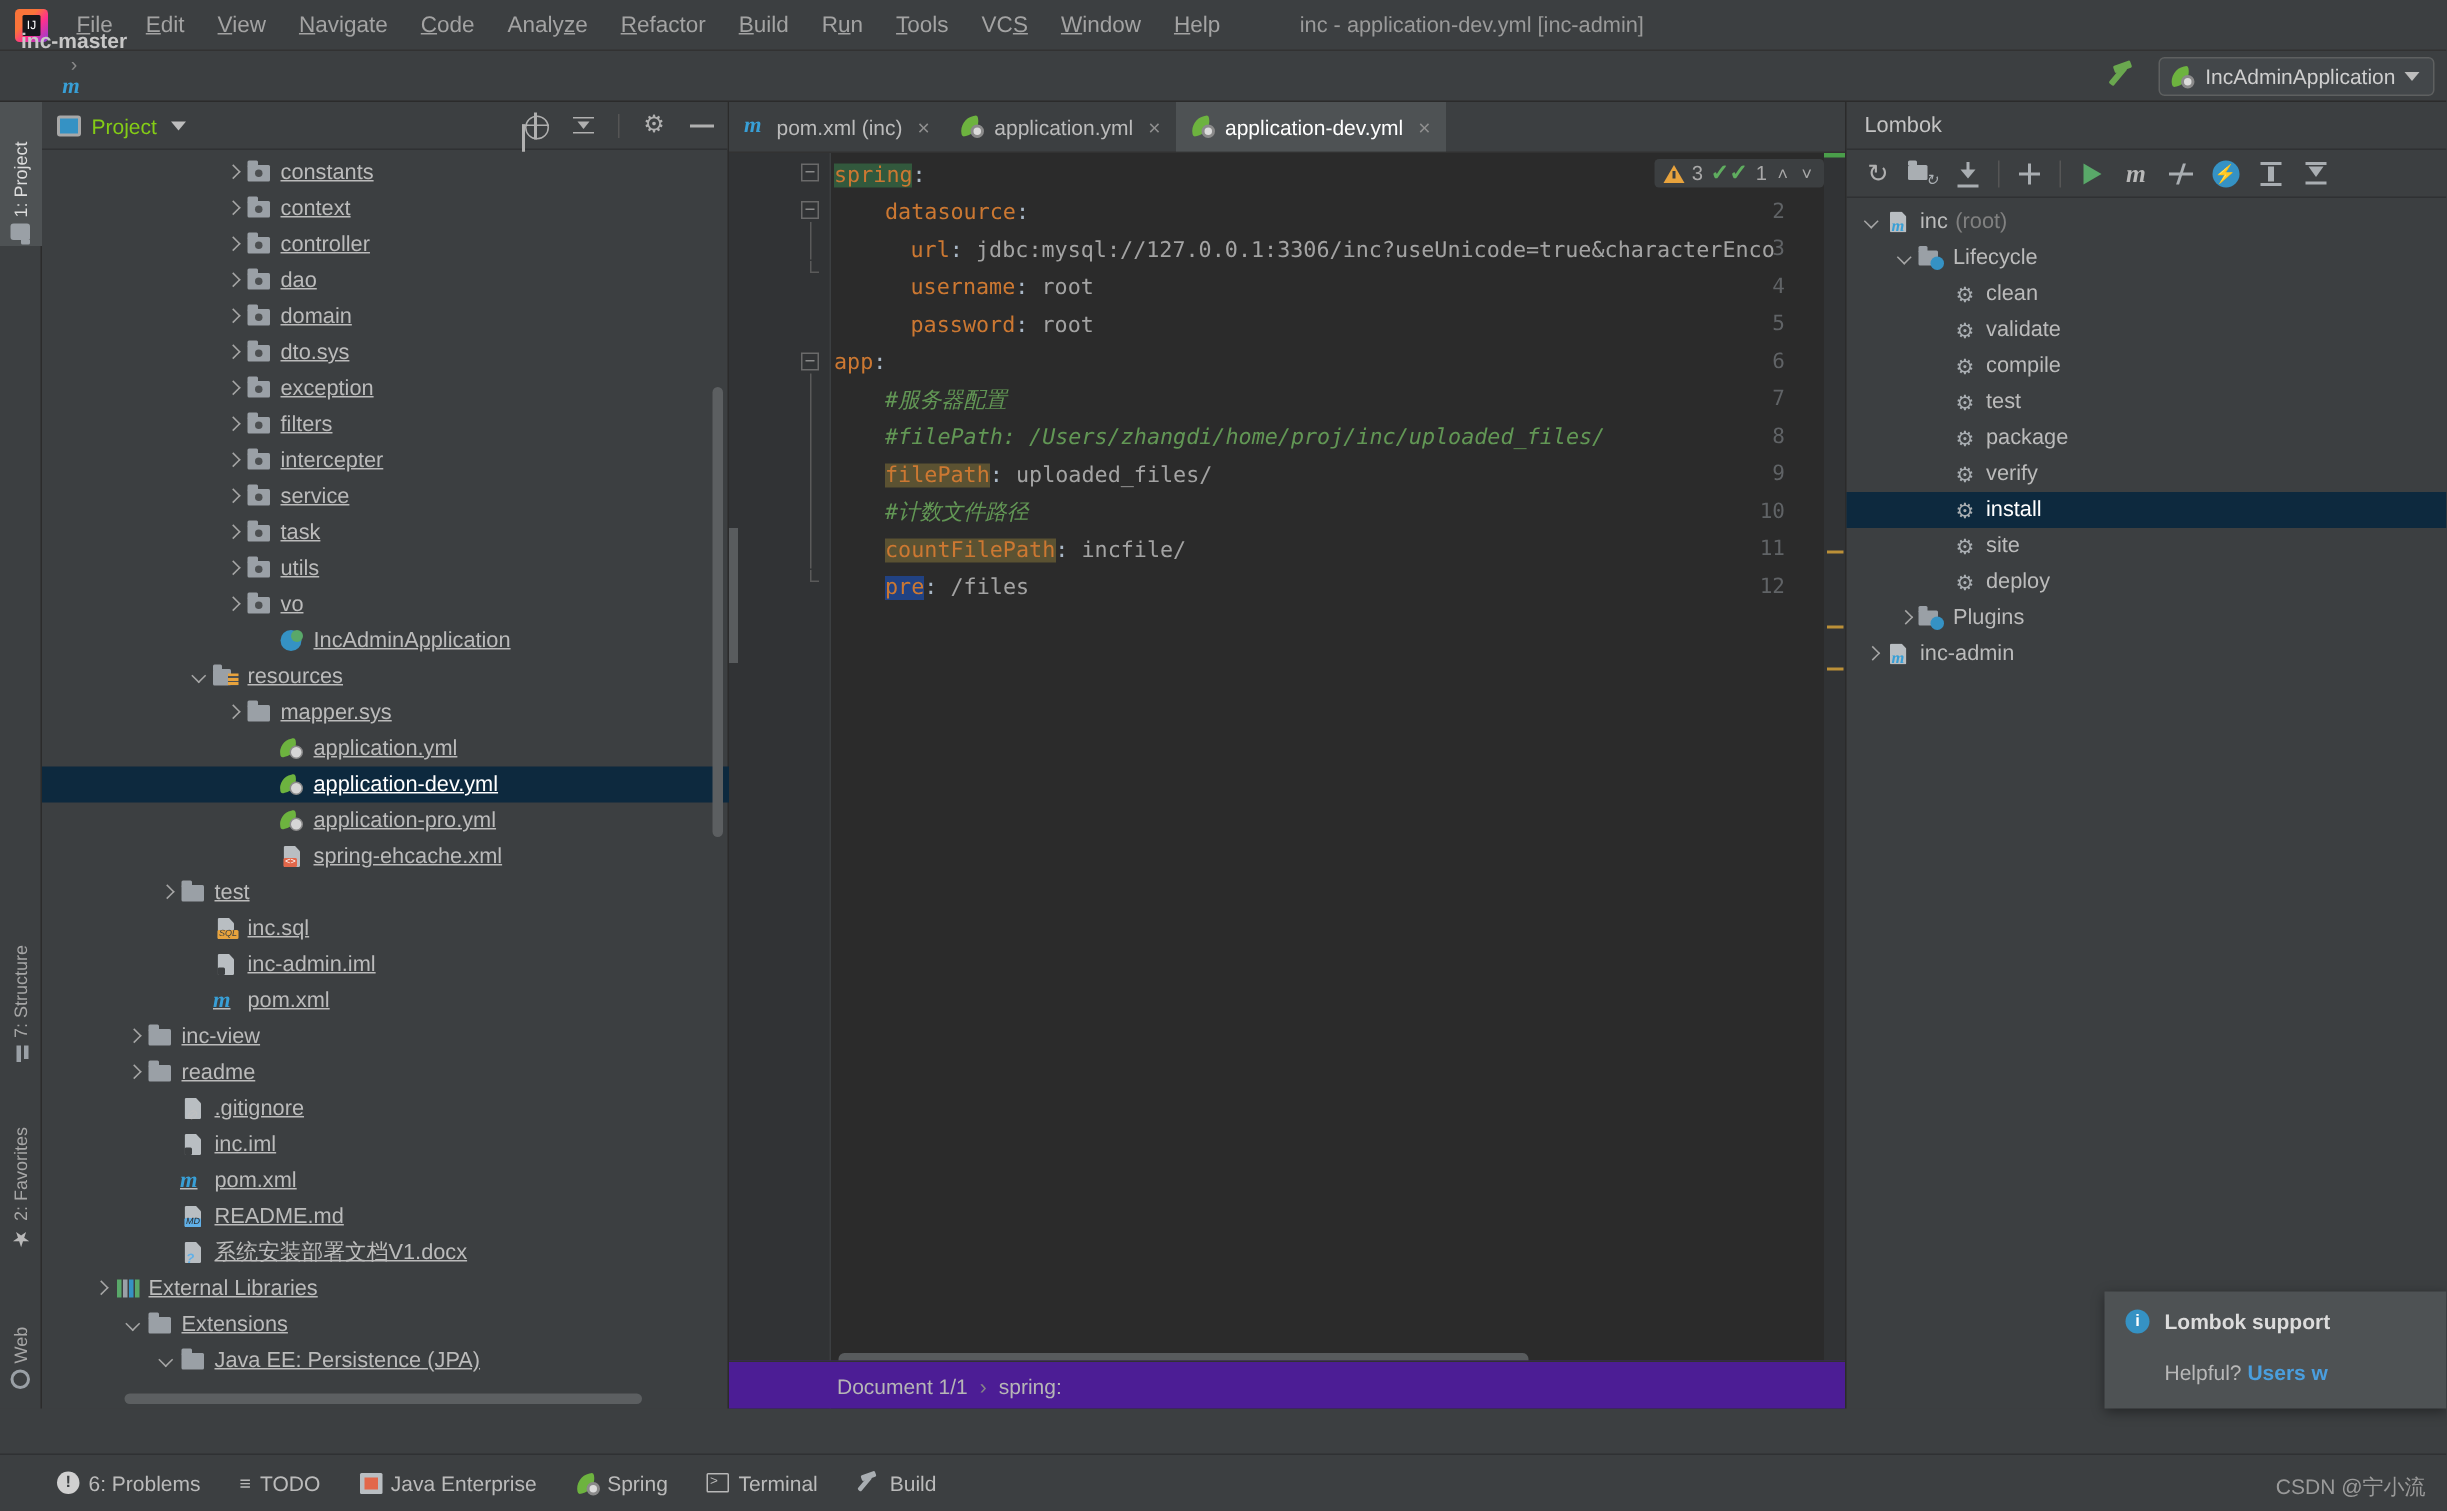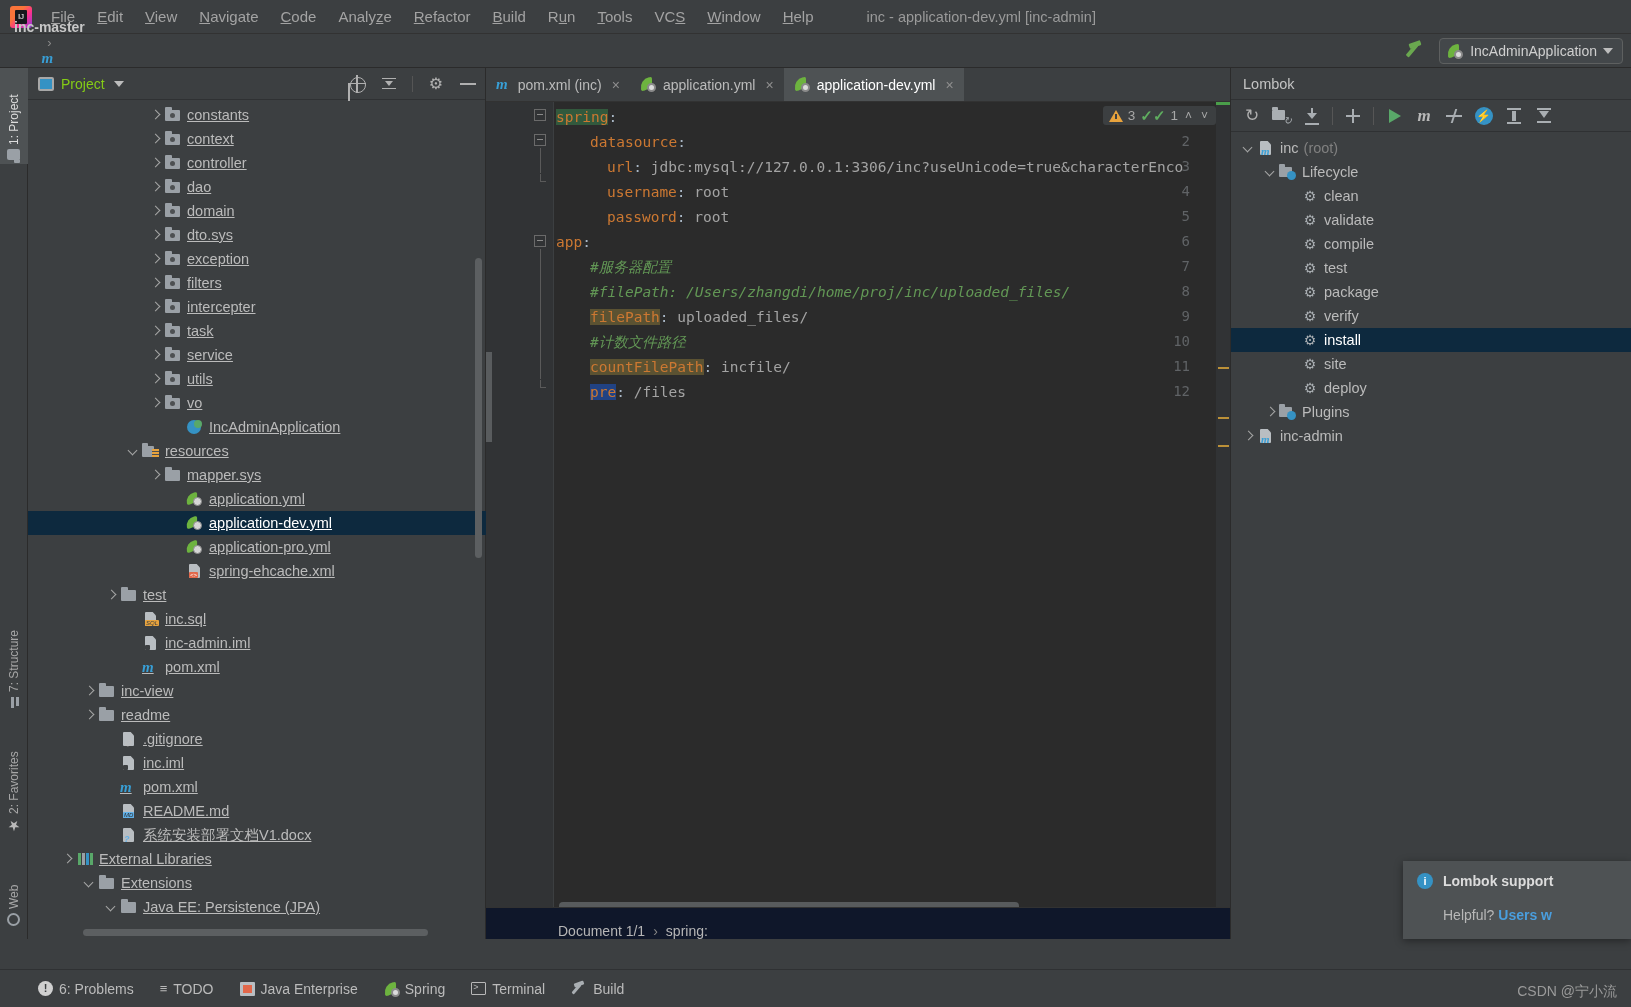--- a/index.html
+++ b/index.html
@@ -397,21 +397,21 @@
   .editor-hscroll {
     position: absolute; left: 73px; bottom: 28px; width: 460px; height: 9px;
     background: #585b5d; border-radius: 4px;
   }
   .editor-vscroll-track {
     position: absolute; left: 0px; top: 250px; width: 6px; height: 90px; background: #595c5e;
   }
 
   .breadcrumbs {
     position: absolute; left: 0; bottom: 0; width: 744px; height: 32px;
-    background: #0f172a; display: flex; align-items: flex-end; padding-left: 72px;
+    background: #4c1d95; display: flex; align-items: center; padding-left: 72px;
     font-size: 14px; color: #b6b6b6; border-top: 1px solid #323232;
   }
   .bc-sep { margin: 0 8px; color: #868686; }
 
   
   .maven-panel {
     position: absolute; left: 1230px; top: 68px; width: 401px; height: 871px;
     background: #3c3f41; border-left: 1px solid #2b2b2b;
   }
   .mv-header {
@@ -748,29 +748,29 @@
             <i></i>
           </span>
           <span class="node-label">intercepter</span>
         </div>
         <div class="node">
           <span style="display:inline-block;width:120px;flex:none;"></span>
           <span class="arrow right"></span>
           <span class="ico pkg">
             <i></i>
           </span>
+          <span class="node-label">service</span>
+        </div>
+        <div class="node">
+          <span style="display:inline-block;width:120px;flex:none;"></span>
+          <span class="arrow right"></span>
+          <span class="ico pkg">
+            <i></i>
+          </span>
           <span class="node-label">task</span>
-        </div>
-        <div class="node">
-          <span style="display:inline-block;width:120px;flex:none;"></span>
-          <span class="arrow right"></span>
-          <span class="ico pkg">
-            <i></i>
-          </span>
-          <span class="node-label">service</span>
         </div>
         <div class="node">
           <span style="display:inline-block;width:120px;flex:none;"></span>
           <span class="arrow right"></span>
           <span class="ico pkg">
             <i></i>
           </span>
           <span class="node-label">utils</span>
         </div>
         <div class="node">

